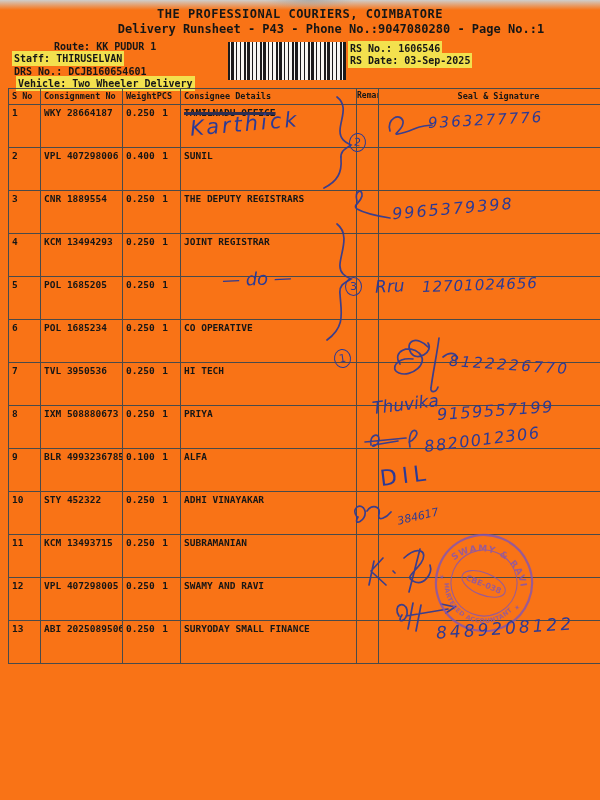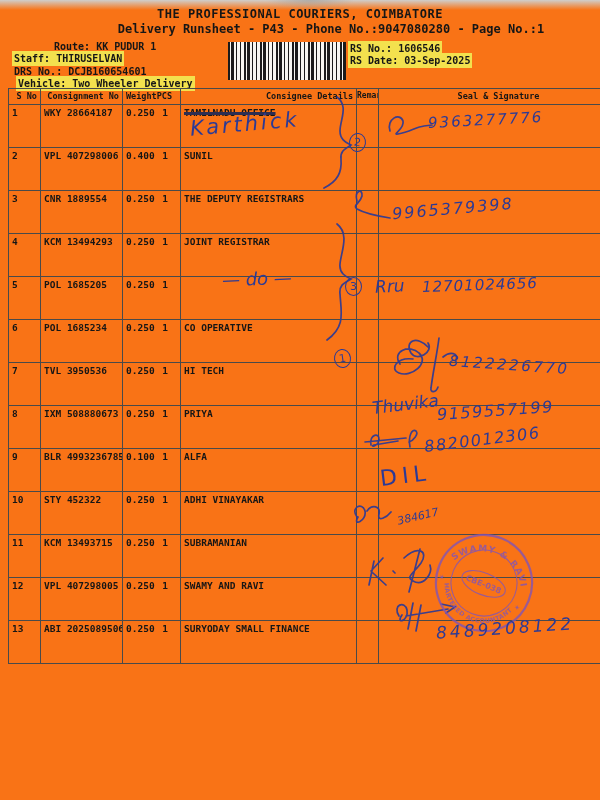--- a/index.html
+++ b/index.html
@@ -15,21 +15,21 @@
   .subtitle{position:absolute;left:0;top:22px;width:600px;text-align:center;
         font-size:12px;font-weight:bold;padding-left:31px;}
   .info{position:absolute;font-size:10px;font-weight:bold;white-space:nowrap;}
   .hl{background:#f3e14e;box-shadow:0 0 0 2px #f3e14e;}
   .barcode{position:absolute;left:228px;top:42px;width:118px;height:38px;
         background:repeating-linear-gradient(90deg,#1b1b1b 0 2px,#f7f6f1 2px 3px,#1b1b1b 3px 6px,
         #f7f6f1 6px 8px,#1b1b1b 8px 9px,#f7f6f1 9px 12px,#1b1b1b 12px 13px,#f7f6f1 13px 16px);}
   table.runsheet{position:absolute;left:8px;top:88px;width:585px;border-collapse:collapse;table-layout:fixed;}
   .runsheet th,.runsheet td{border:1px solid #4a4a4a;vertical-align:top;
         padding:2px 3px;overflow:hidden;}
-  .runsheet th{font-size:8.5px;font-weight:bold;text-align:right;height:11px;white-space:nowrap;}
+  .runsheet th{font-size:8.5px;font-weight:bold;text-align:left;height:11px;white-space:nowrap;}
   .runsheet td{font-size:9.5px;font-weight:bold;height:38px;white-space:nowrap;}
   .col-sno{width:32px;}.col-con{width:82px;}.col-wp{width:58px;margin-top:15px;}
   .col-cd{width:176px;}.col-rm{width:22px;}.col-seal{width:240px;}
   .wp-cell{display:flex;justify-content:space-between;padding-right:9px;}
   th.col-rm{font-size:8px;padding:2px 0;}
   .struck{text-decoration:line-through;text-decoration-thickness:3px;text-decoration-color:#2e2e52;}
   .hw{position:absolute;color:#2c3a96;font-family:"DejaVu Sans",sans-serif;
         font-style:italic;white-space:nowrap;z-index:6;}
   .circle-mark{position:absolute;width:15px;height:17px;border:1.6px solid #2c3a96;
         border-radius:50%;color:#2c3a96;font-size:11px;font-style:normal;

